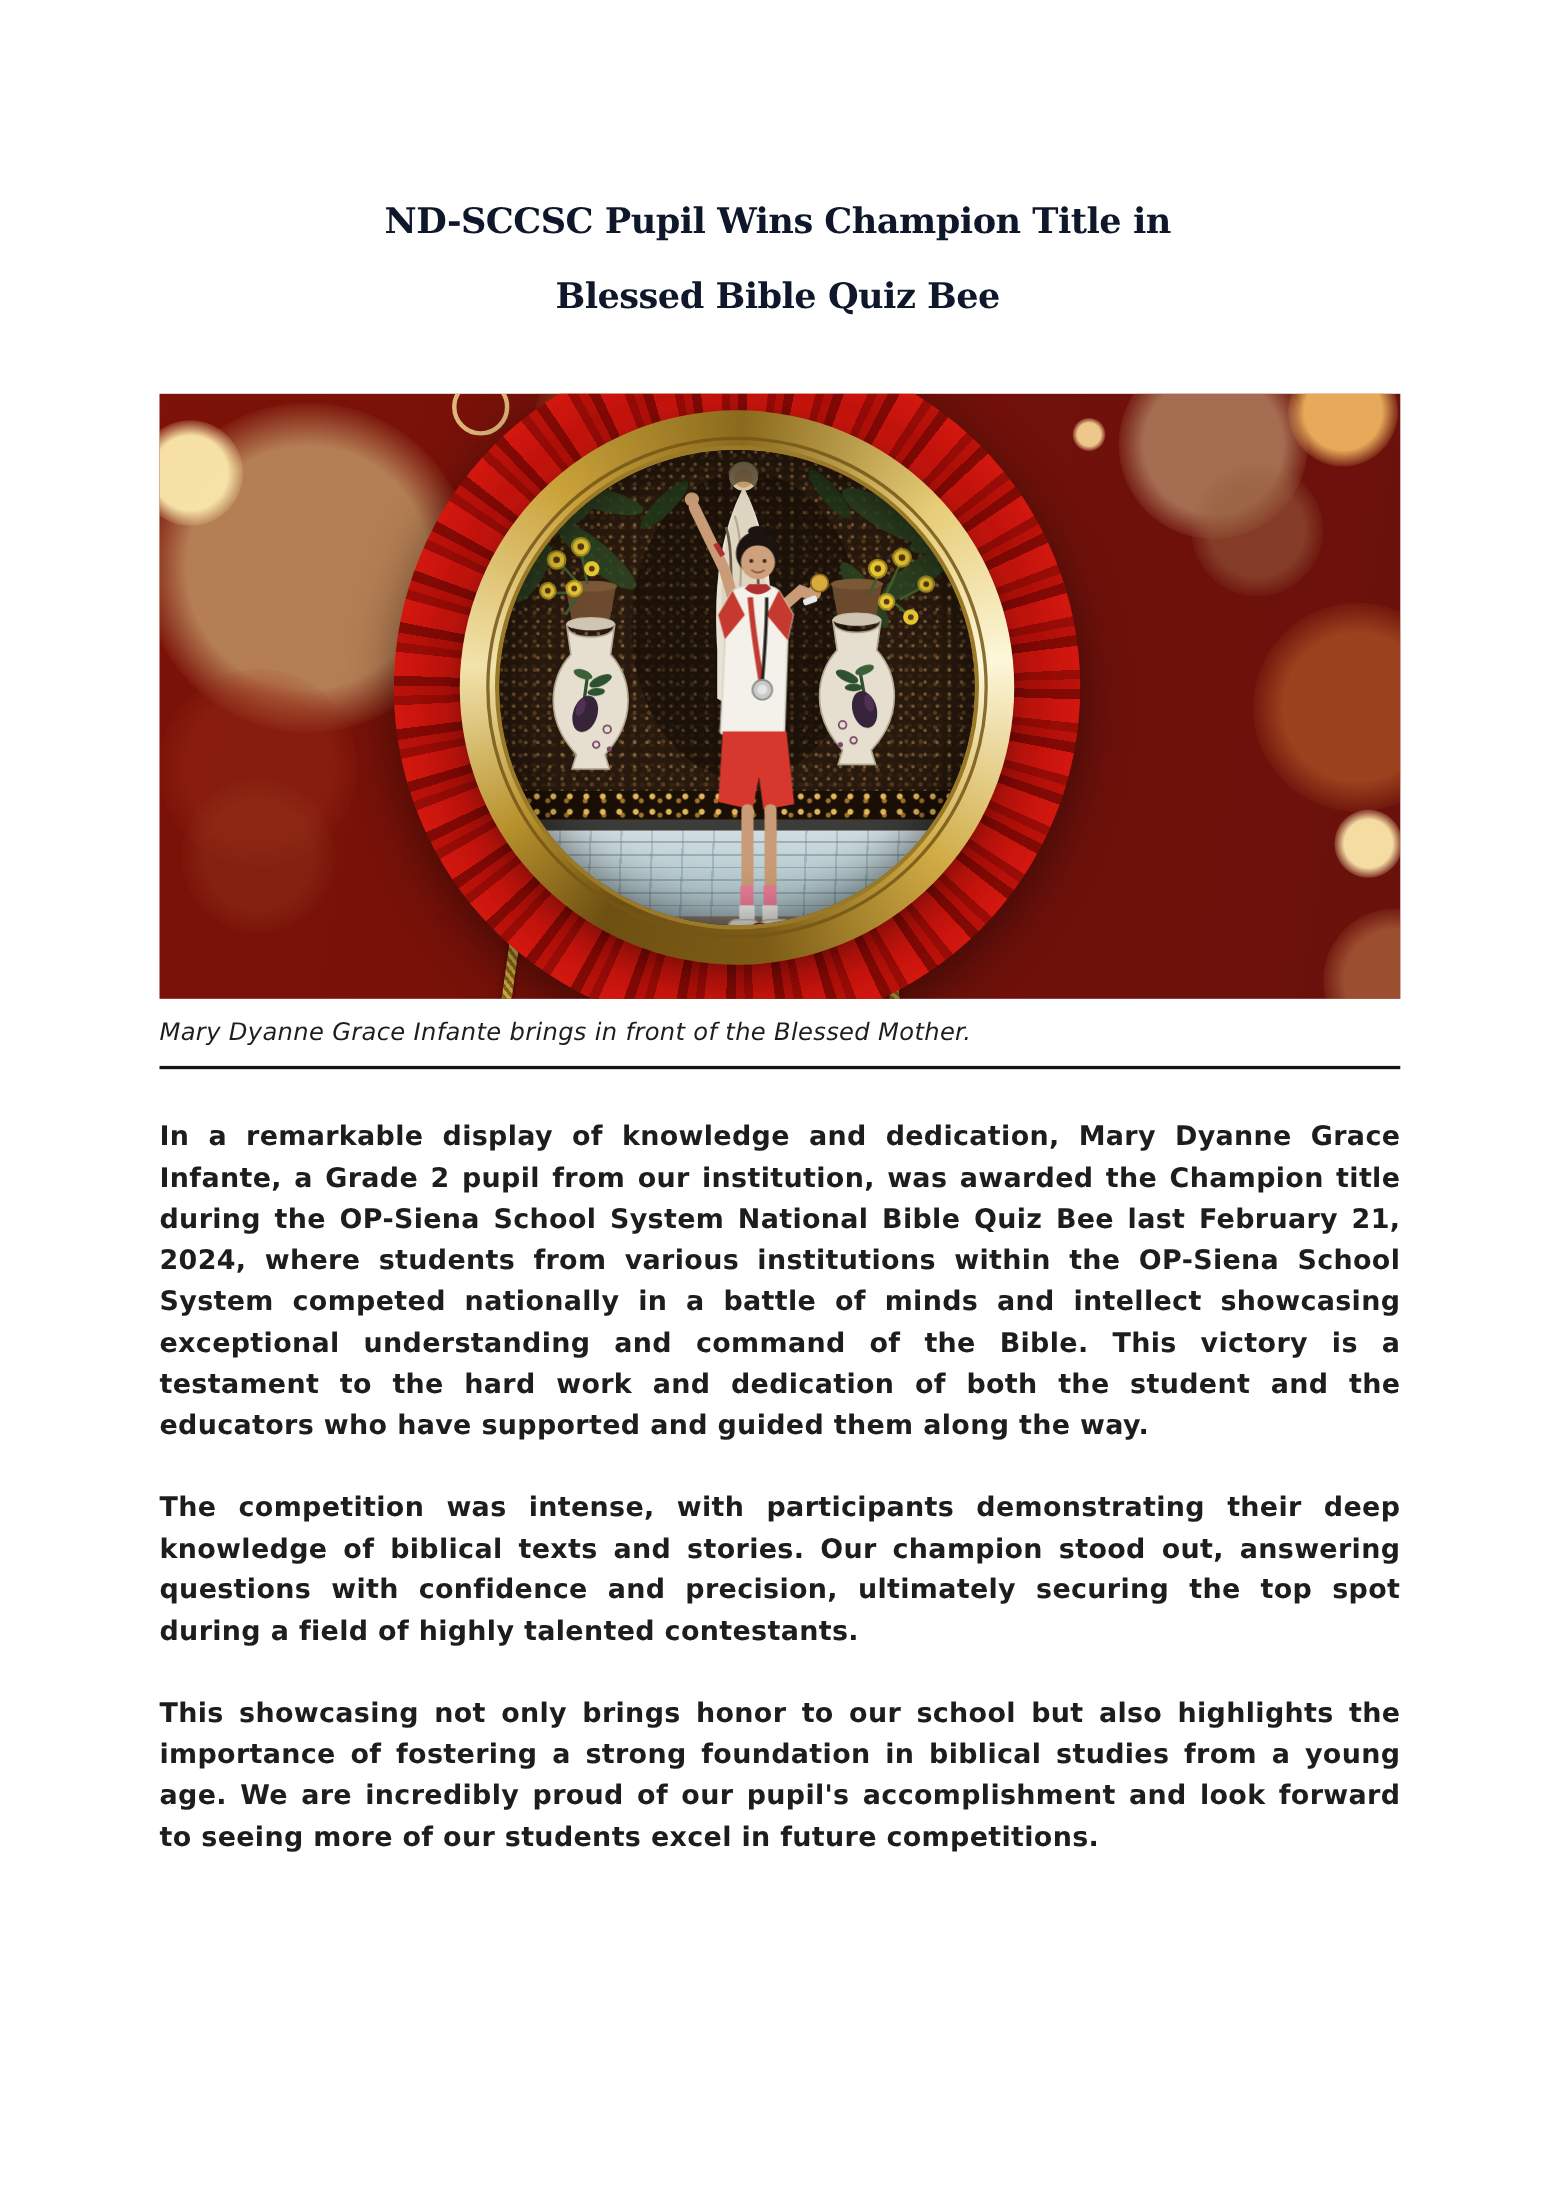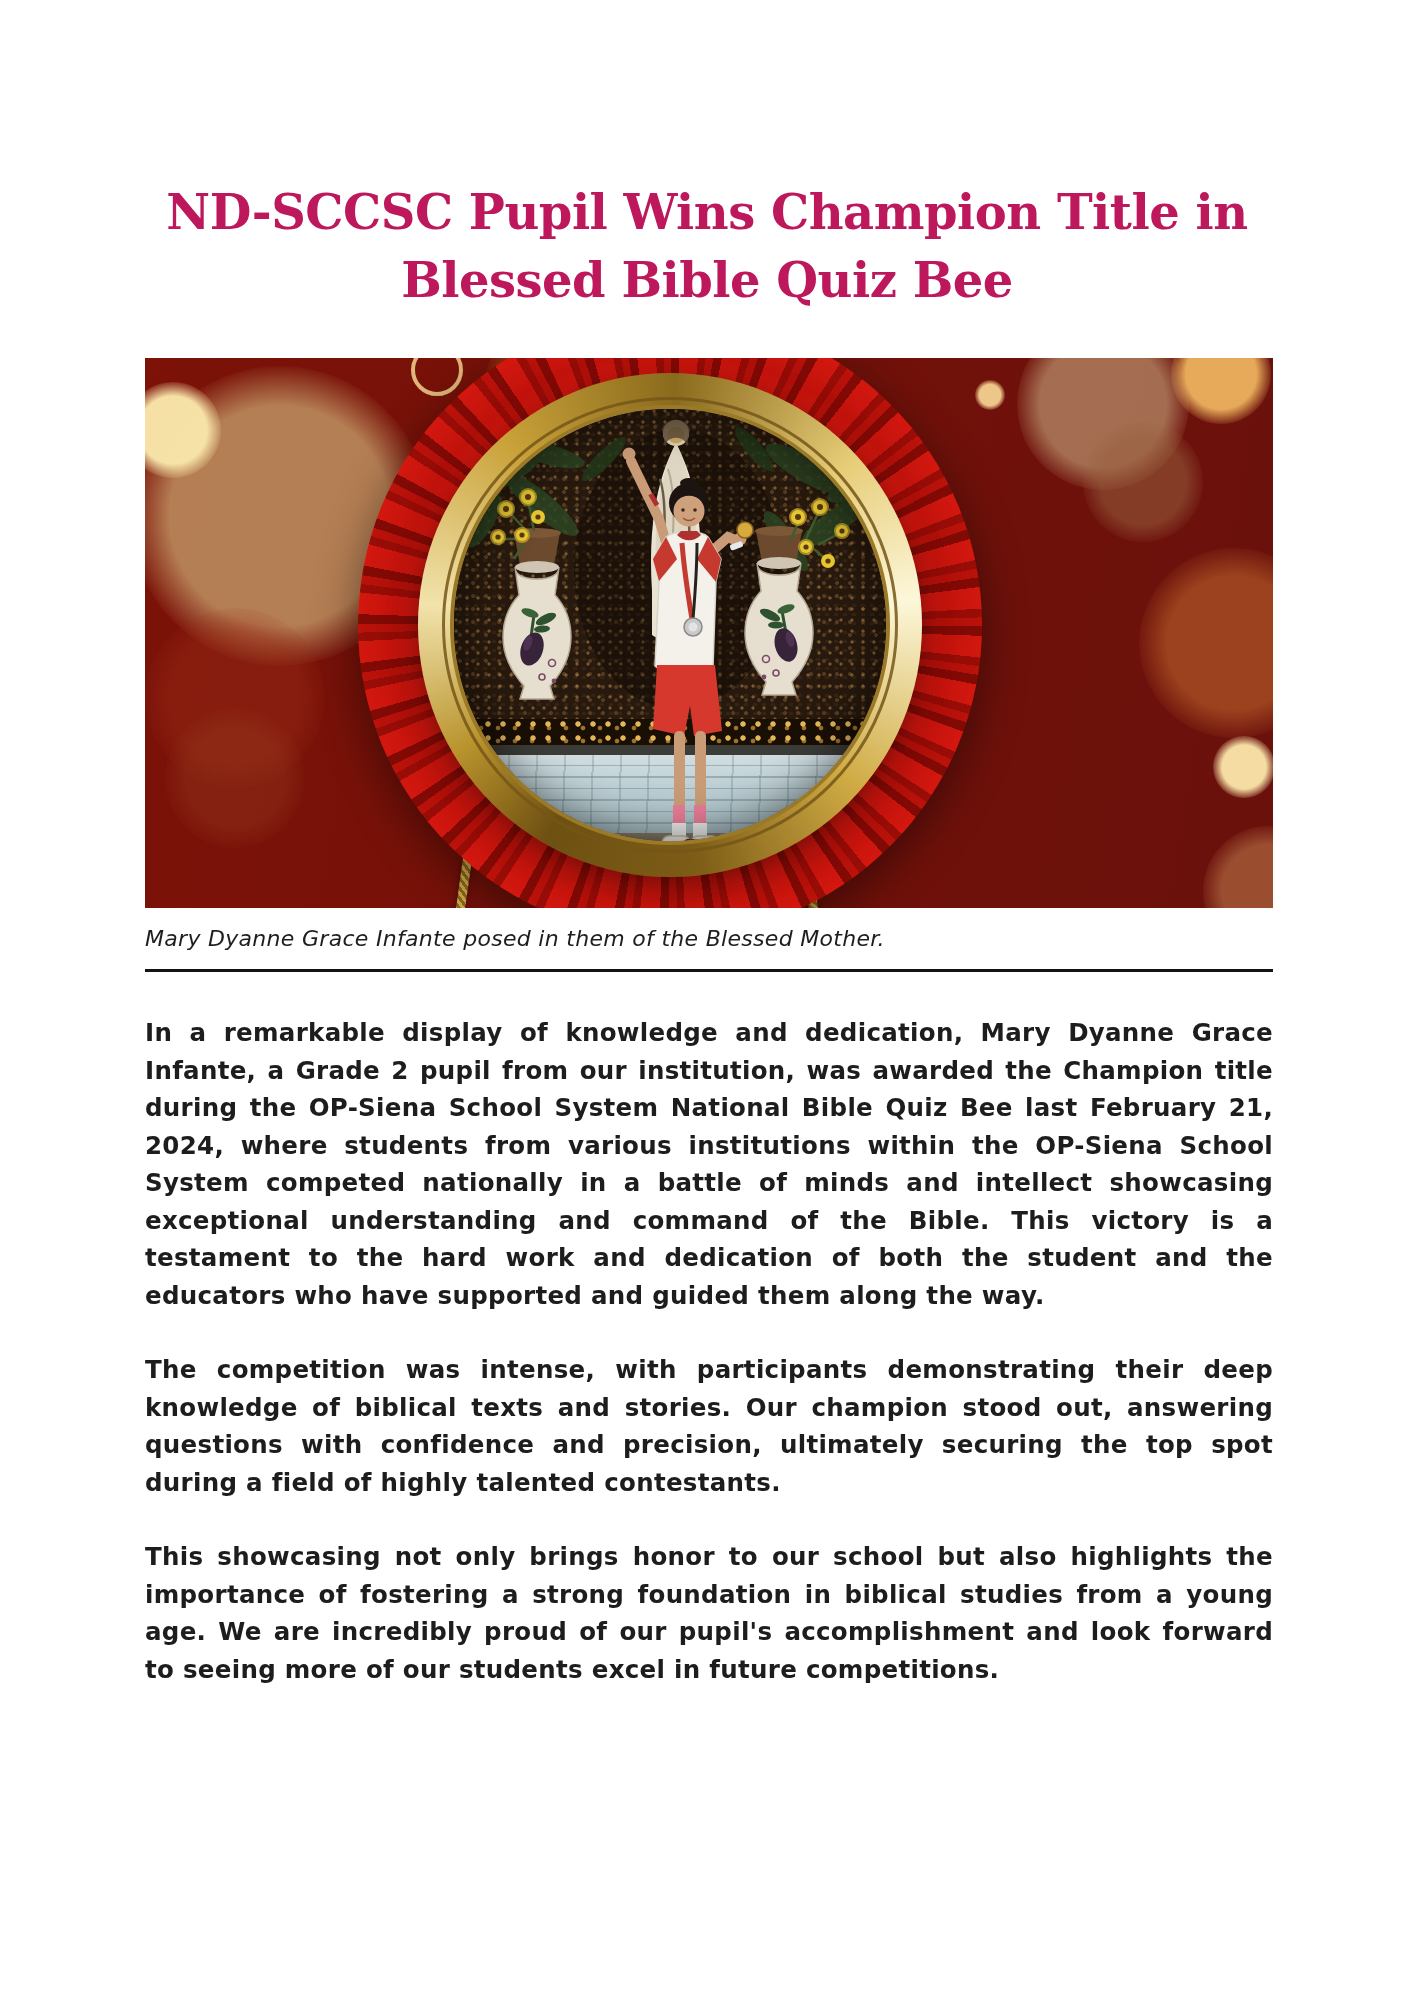--- a/index.html
+++ b/index.html
@@ -5,21 +5,21 @@
   html,body{margin:0;padding:0;background:#ffffff;}
   body{
     width:1414px;height:2000px;position:relative;overflow:hidden;
     font-family:"DejaVu Sans",sans-serif;color:#1c1c1c;
   }
 
   
   .title{
     position:absolute;top:146px;left:0;width:1414px;
     text-align:center;font-family:"DejaVu Serif",serif;font-weight:700;
-    font-size:48px;line-height:68px;color:#be185d;letter-spacing:-0.5px;
+    font-size:32px;line-height:68px;color:#0f172a;letter-spacing:-0.5px;
   }
   .title span{display:block;}
 
   
   .hero{
     position:absolute;left:145px;top:358px;width:1128px;height:550px;
     overflow:hidden;background:linear-gradient(100deg,#7c1208,#741109 45%,#6a110c 100%);
   }
   .bk{position:absolute;border-radius:50%;}
   .ringbk{position:absolute;border-radius:50%;background:transparent;}
@@ -273,21 +273,21 @@
         <circle cx="235" cy="102" r="15.5" fill="#cfa07c"></circle>
         <path d="M218,96 A20,20 0 0 1 252,96 L250,88 A19,19 0 0 0 220,88 Z" fill="#1c1410"></path>
         <circle cx="229" cy="101" r="1.8" fill="#3a2a1c"></circle>
         <circle cx="241" cy="101" r="1.8" fill="#3a2a1c"></circle>
         <path d="M229,109 Q235,114 241,109" stroke="#8a5a3c" stroke-width="1.6" fill="none"></path>
       </g>
     </svg>
   </div>
 </figure>
 
-<figcaption class="caption">Mary Dyanne Grace Infante posed in them of the Blessed Mother.</figcaption>
+<figcaption class="caption">Mary Dyanne Grace Infante brings in front of the Blessed Mother.</figcaption>
 
 <div class="rule"></div>
 
 <article class="article">
   <p>In a remarkable display of knowledge and dedication, Mary Dyanne Grace Infante, a Grade 2 pupil from our institution, was awarded the Champion title during the OP-Siena School System National Bible Quiz Bee last February 21, 2024, where students from various institutions within the OP-Siena School System competed nationally in a battle of minds and intellect showcasing exceptional understanding and command of the Bible. This victory is a testament to the hard work and dedication of both the student and the educators who have supported and guided them along the way.</p>
   <p>The competition was intense, with participants demonstrating their deep knowledge of biblical texts and stories. Our champion stood out, answering questions with confidence and precision, ultimately securing the top spot during a field of highly talented contestants.</p>
   <p>This showcasing not only brings honor to our school but also highlights the importance of fostering a strong foundation in biblical studies from a young age. We are incredibly proud of our pupil's accomplishment and look forward to seeing more of our students excel in future competitions.</p>
 </article>
 
 </body></html>

